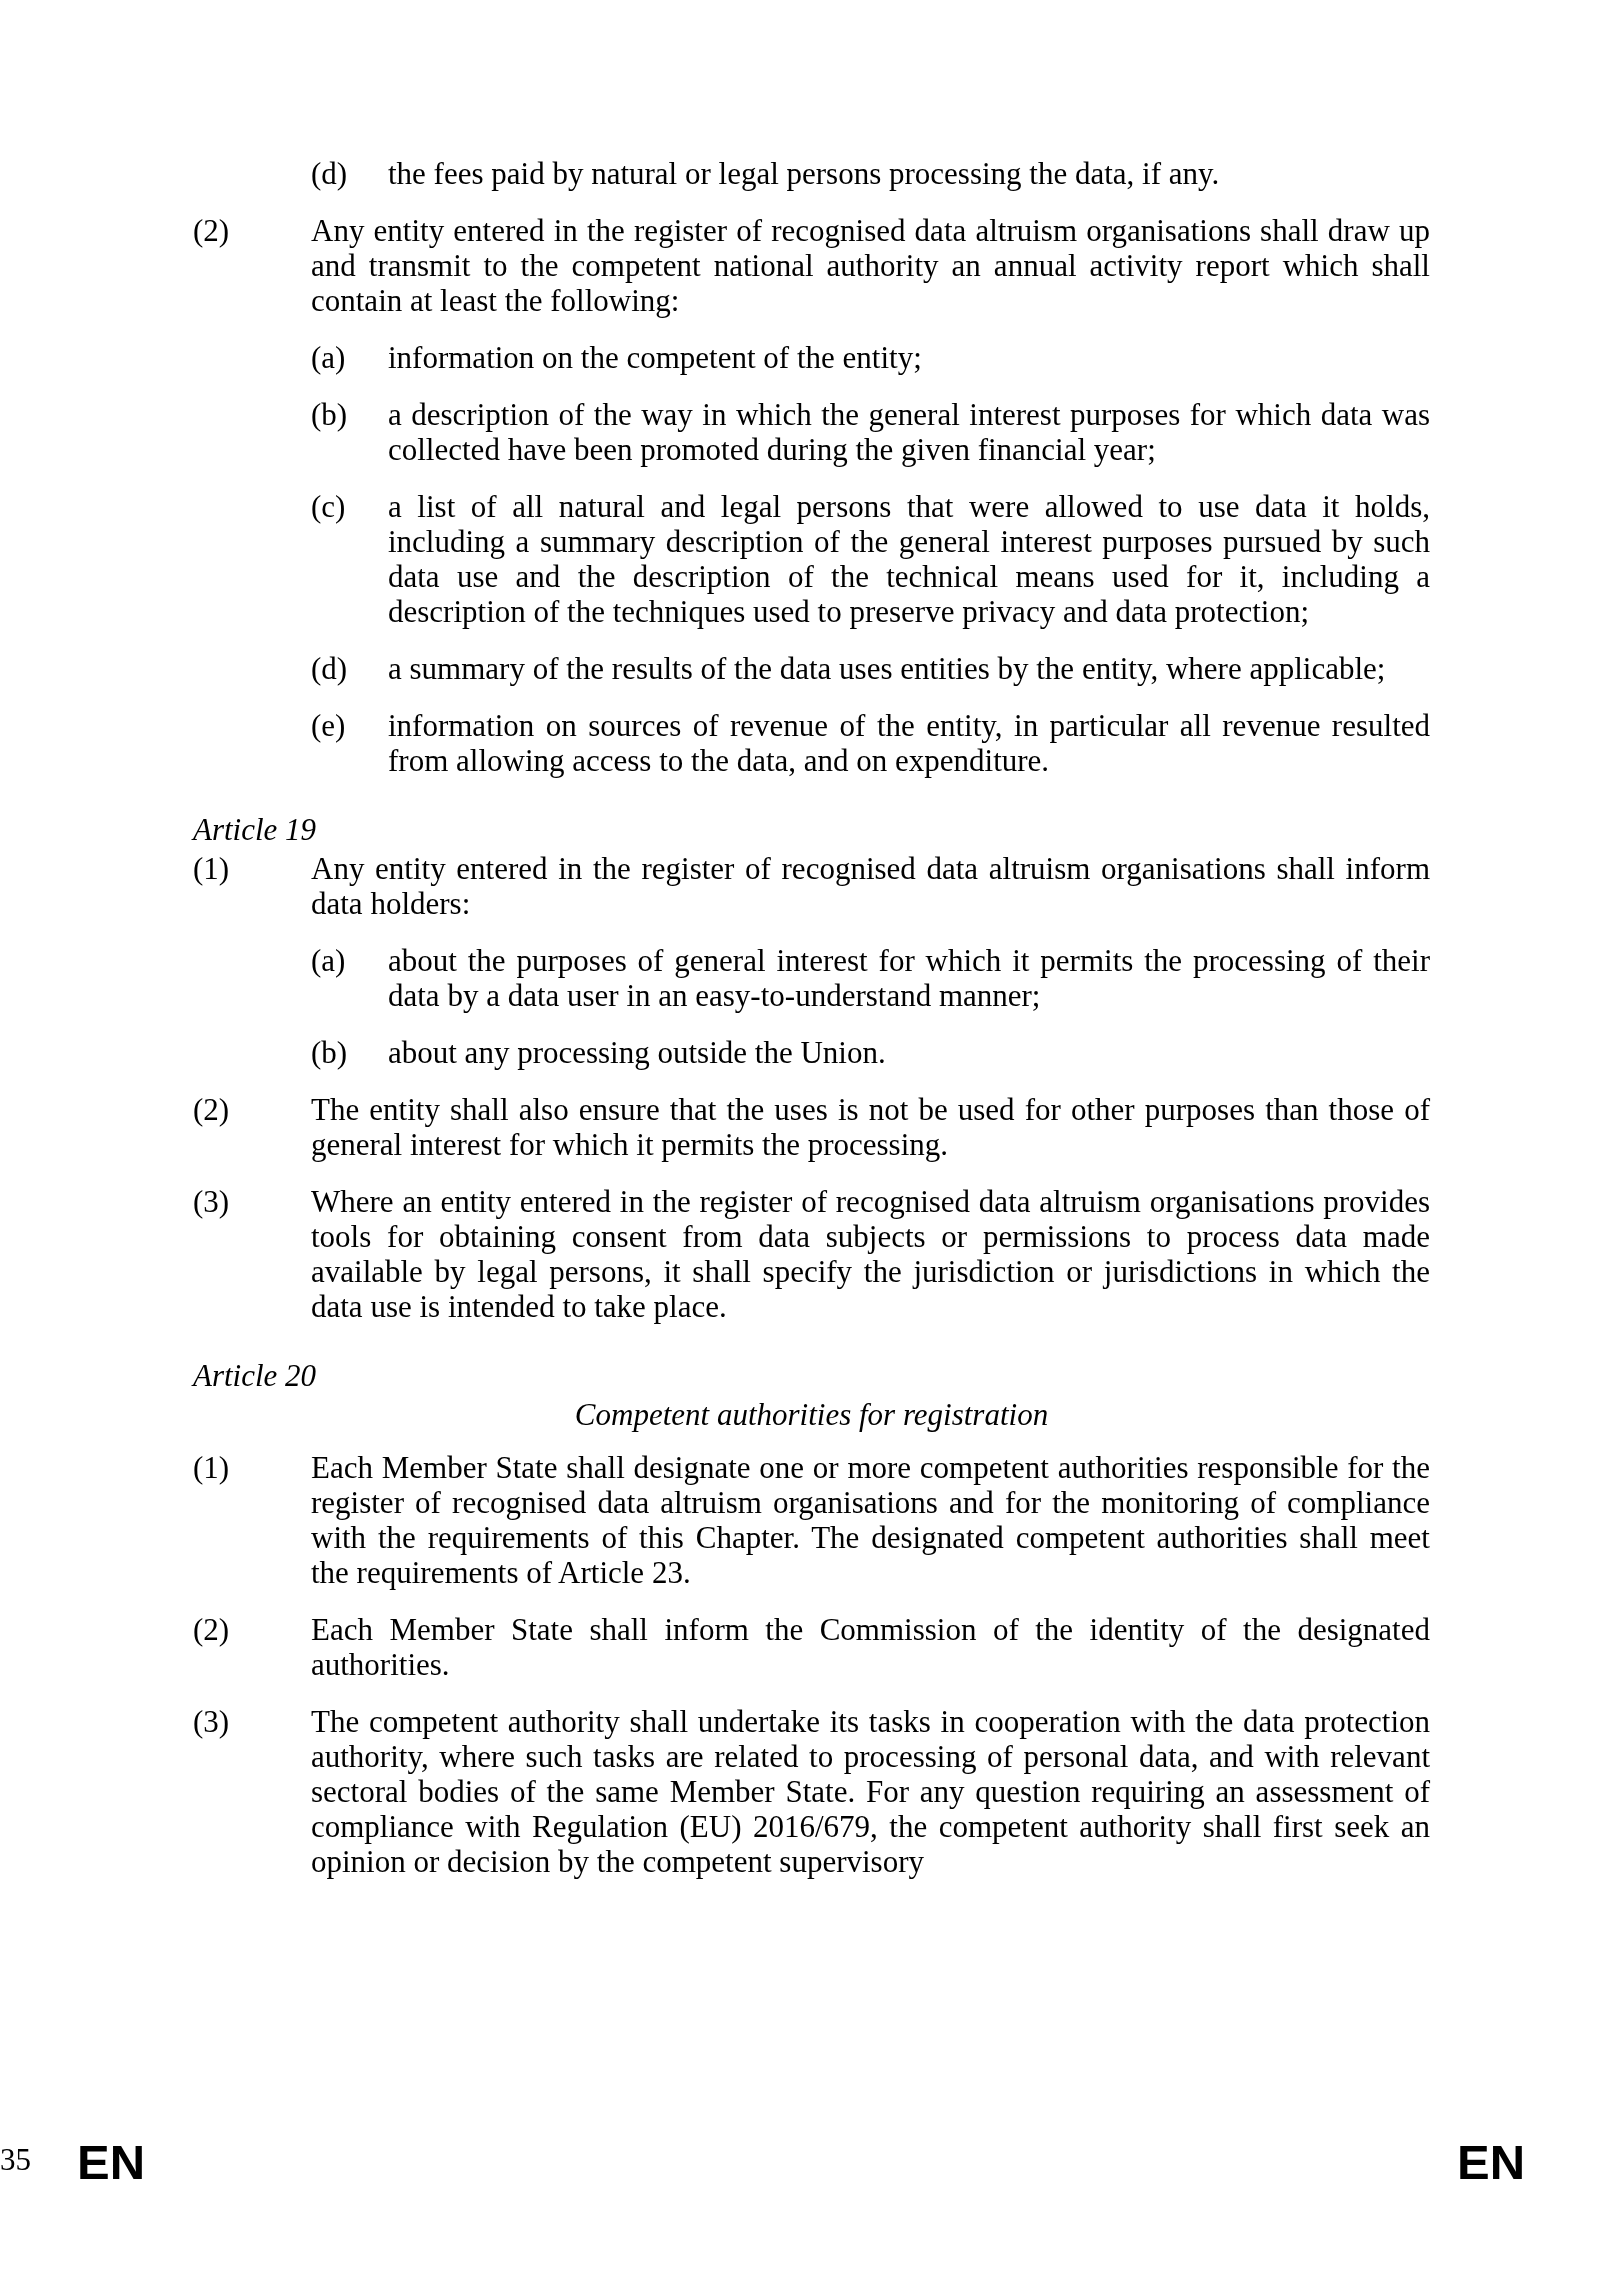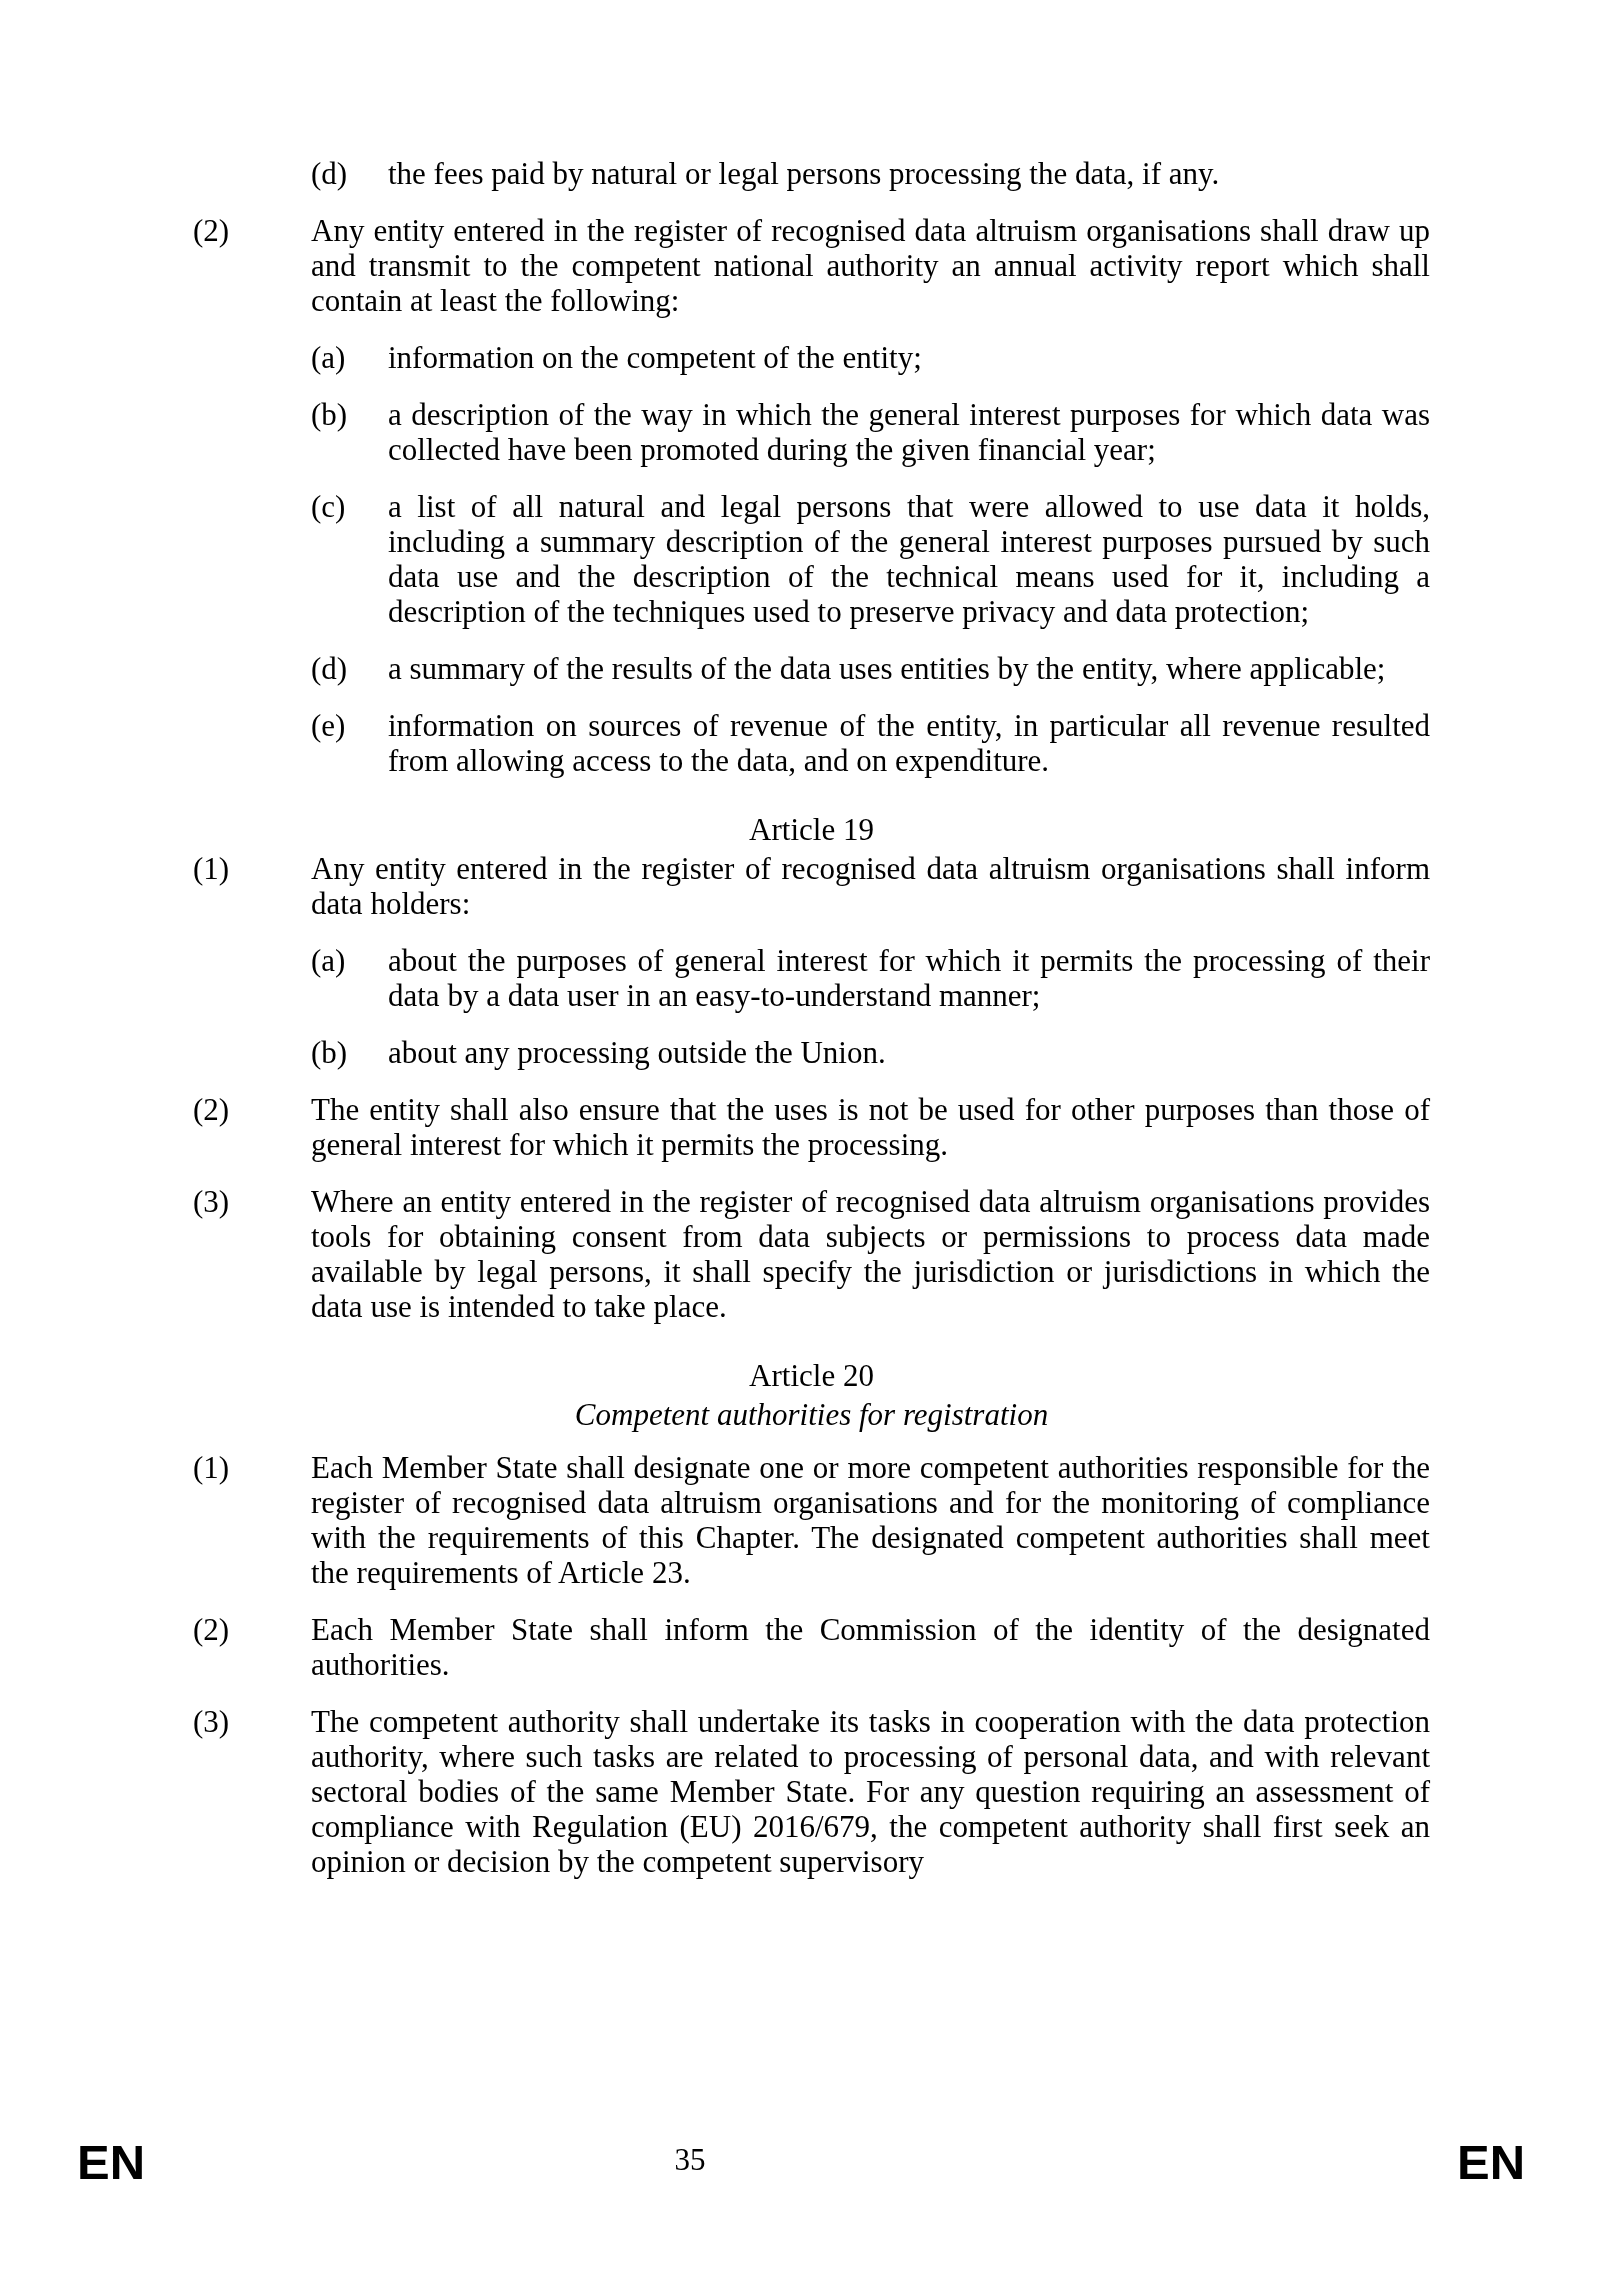--- a/index.html
+++ b/index.html
@@ -37,21 +37,21 @@
     margin: 0 0 22px 118px;
   }
   .sub > .num {
     flex: 0 0 77px;
   }
   .txt {
     flex: 1 1 auto;
     text-align: justify;
   }
   .heading {
-    text-align: center;
+    font-style: italic;
     margin: 34px 0 3.9px 0;
   }
   .title {
     text-align: center;
     font-style: italic;
     margin: 0 0 18.3px 0;
   }
   .footer-lang {
     position: absolute;
     top: 2128px;
@@ -61,21 +61,20 @@
     line-height: 68px;
     letter-spacing: 0;
   }
   .lang-left  { left: 77px; }
   .lang-right { left: 1457px; }
   .page-number {
     position: absolute;
     top: 2142px;
     left: 0;
     width: 1380px;
-    text-align: center;
     font-size: 31px;
     line-height: 35px;
   }
 </style>
 </head>
 <body>
 
 <div class="page">
   <main class="content">
       <div class="sub">

